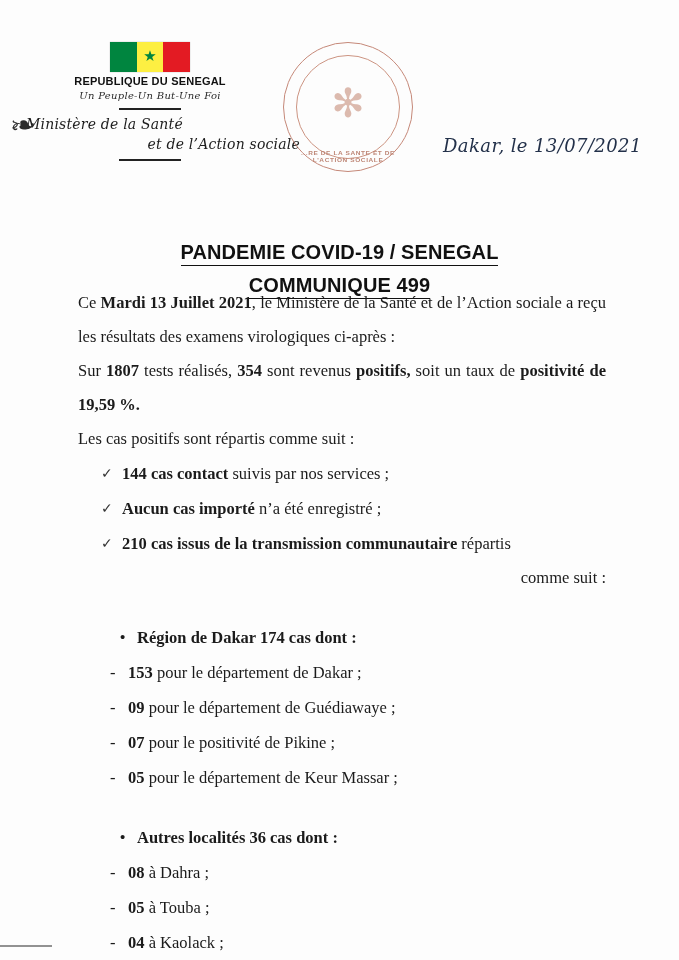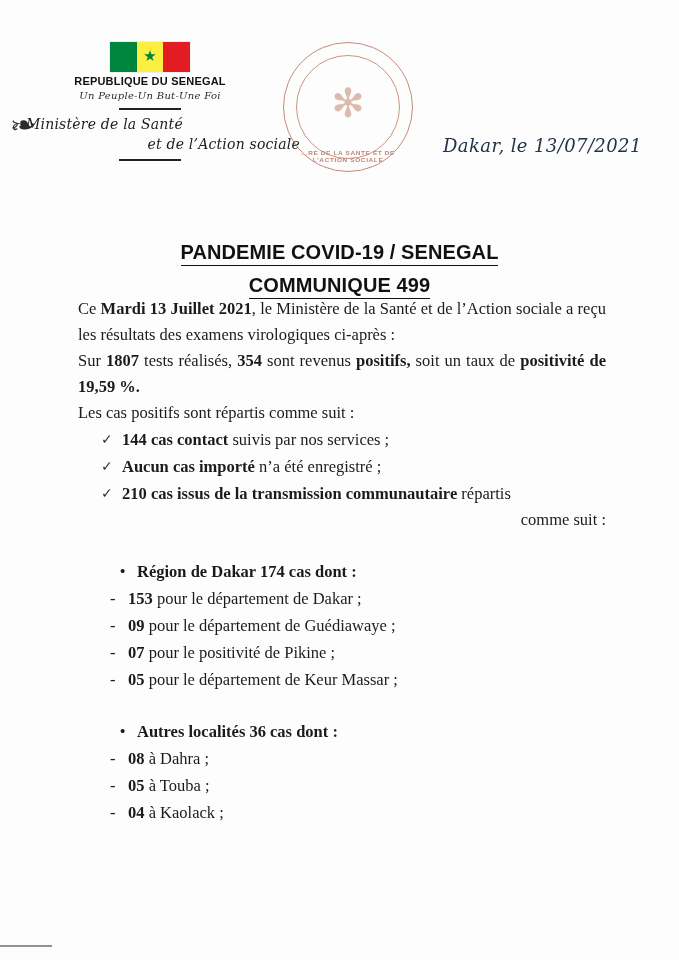--- a/index.html
+++ b/index.html
@@ -166,24 +166,24 @@
     border-bottom: 1.6px solid #111;
     padding-bottom: 1px;
     letter-spacing: .1px;
   }
   .titles .t2 { margin-top: 8px; }
 
   
   .body {
     position: absolute;
     left: 78px;
-    top: 296px;
+    top: 286px;
     width: 528px;
     font-size: 16.5px;
-    line-height: 26px;
+    line-height: 34px;
   }
   .body p { margin: 0; }
   .para { text-align: justify; }
   b, .b { font-weight: bold; }
 
   .check-list { margin-top: 1px; }
   .check-item {
     position: relative;
     padding-left: 44px;
     margin-top: 1px;

